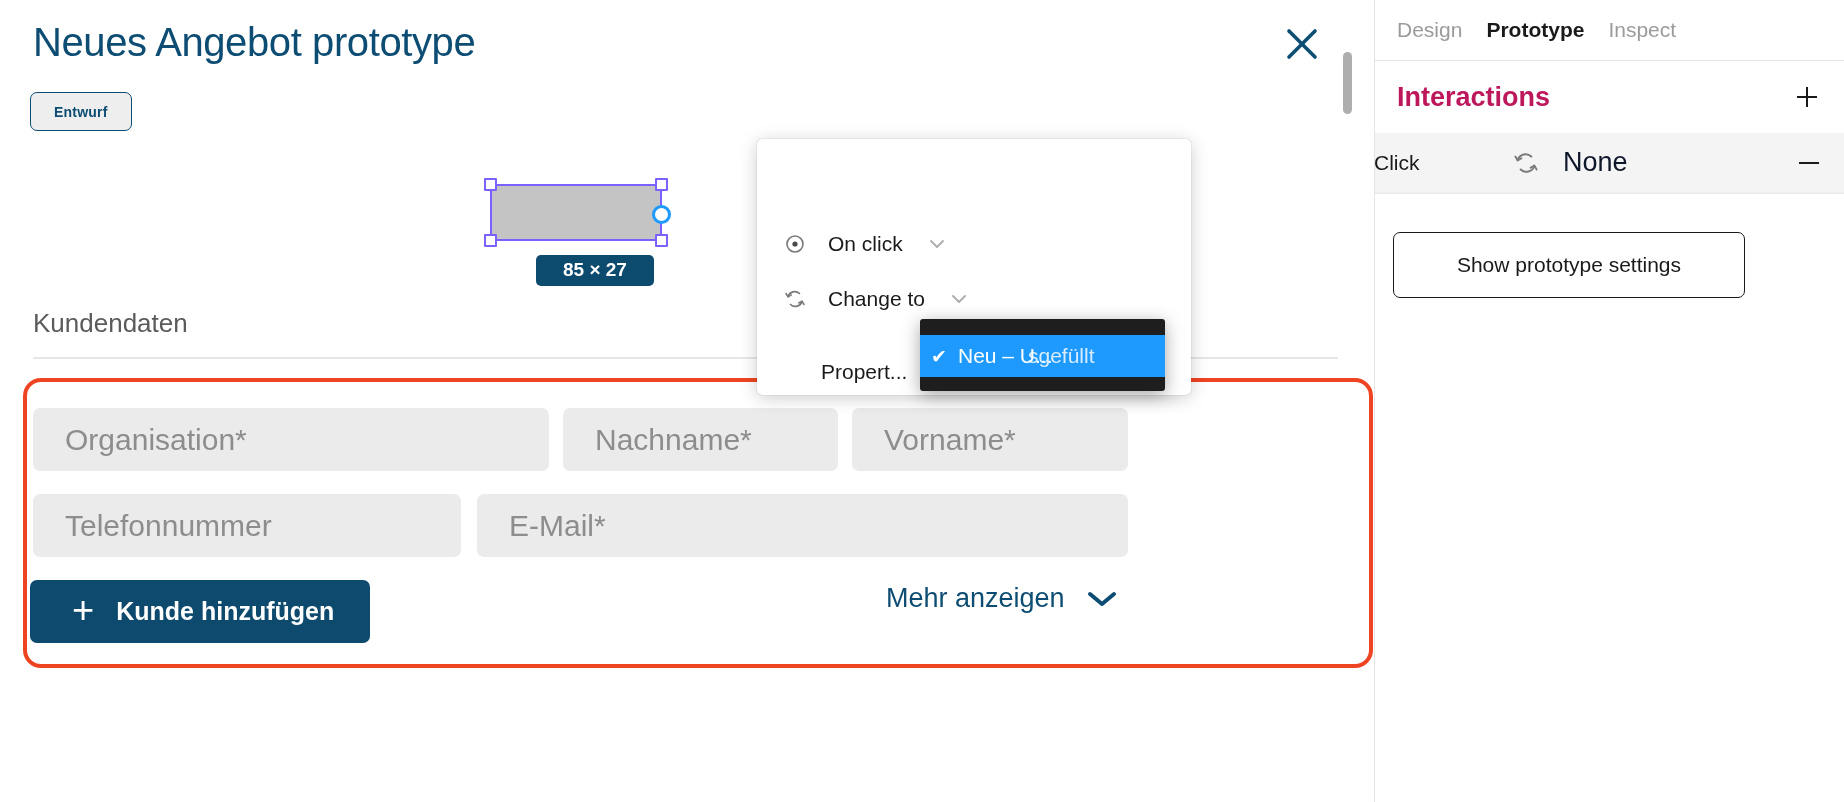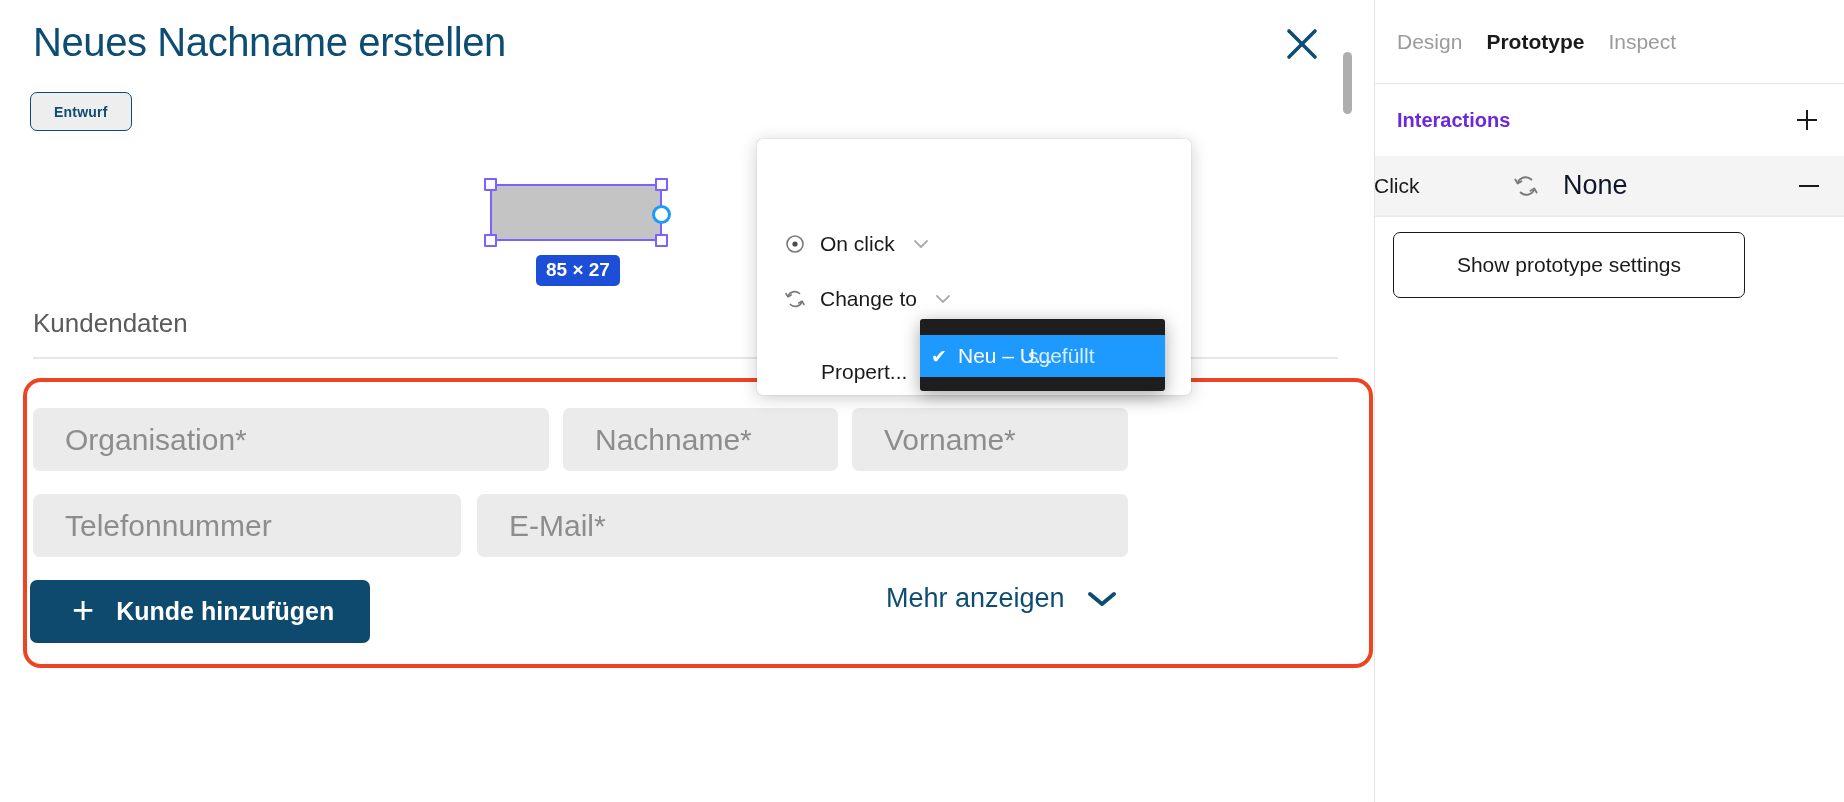--- a/index.html
+++ b/index.html
@@ -67,23 +67,23 @@
   .sel-handle.tr { left: 164px; top: -7px; }
   .sel-handle.bl { left: -7px;  top: 49px; }
   .sel-handle.br { left: 164px; top: 49px; }
   .sel-connector {
     position: absolute; left: 161px; top: 20px;
     width: 19px; height: 19px; border-radius: 50%;
     background: #ffffff; border: 3.5px solid #1e9afe;
   }
   .sel-size {
     position: absolute; left: 45px; top: 70px;
-    background: #1d4ed8; color: #ffffff;
+    background: #0c4a6e; color: #ffffff;
     font-size: 19px; font-weight: 700;
-    padding: 4px 10px 5px; border-radius: 5px;
+    padding: 4px 27px 5px; border-radius: 5px;
     white-space: nowrap;
   }
 
   
   .section-title {
     position: absolute; left: 33px; top: 308px;
     font-size: 26px; color: #5b5b5b; font-weight: 400;
   }
   .section-rule {
     position: absolute; left: 33px; top: 357px;
@@ -152,21 +152,21 @@
   .ip-title {
     margin-left: 27px; font-size: 20px; font-weight: 700; color: #1a1a1a;
   }
   .ip-close {
     position: absolute; right: 16px; top: 16px;
     width: 30px; height: 30px;
     display: flex; align-items: center; justify-content: center;
     cursor: pointer;
   }
   .ip-row {
-    position: absolute; display: flex; align-items: center; gap: 14px;
+    position: absolute; display: flex; align-items: center; gap: 22px;
     font-size: 21px; color: #1a1a1a;
   }
   .ip-row.r1 { left: 27px; top: 93px; }
   .ip-row.r2 { left: 27px; top: 148px; }
   .ip-row.r3 { left: 64px; top: 200px; margin-top: 21px; }
   .ip-row .ico { width: 22px; height: 22px; display: flex; align-items: center; justify-content: center; }
   .ip-row .chev { margin-left: 4px; opacity: 0.55; }
 
   
   #value-dropdown {
@@ -195,36 +195,36 @@
 
   
   #right-panel {
     position: absolute; left: 1374px; top: 0;
     width: 470px; height: 802px;
     background: #ffffff;
     border-left: 1px solid #e5e5e5;
     font-family: "Liberation Sans", sans-serif;
   }
   .rp-tabs {
-    position: relative; height: 84px;
+    position: relative; height: 61px;
     border-bottom: 1px solid #e5e5e5;
     display: flex; align-items: center; gap: 24px;
     padding-left: 22px;
   }
   .rp-tab {
     font-size: 21px; color: #9b9b9b; cursor: pointer;
   }
   .rp-tab.active { color: #1a1a1a; font-weight: 700; }
 
   .rp-section-head {
     position: relative; height: 72px;
     display: flex; align-items: center;
     padding: 0 22px;
   }
-  .rp-section-title { font-size: 20px; font-weight: 700; color: #6d28d9; }
+  .rp-section-title { font-size: 27px; font-weight: 700; color: #be185d; }
   .rp-add {
     position: absolute; right: 20px; top: 50%; transform: translateY(-50%);
     width: 34px; height: 34px;
     display: flex; align-items: center; justify-content: center;
     cursor: pointer;
   }
 
   .rp-interaction-row {
     position: relative; height: 60px;
     background: #f4f4f4;
@@ -250,21 +250,21 @@
     cursor: pointer;
   }
 </style>
 </head>
 <body>
 
 <div id="root">
 
   <div id="canvas">
 
-    <div class="modal-title">Neues Nachname erstellen</div>
+    <div class="modal-title">Neues Angebot prototype</div>
 
     <div class="modal-close">
       <svg width="34" height="34" viewBox="0 0 34 34">
         <line x1="4" y1="4" x2="30" y2="30" stroke="#0d4d73" stroke-width="3.6" stroke-linecap="round"></line>
         <line x1="30" y1="4" x2="4" y2="30" stroke="#0d4d73" stroke-width="3.6" stroke-linecap="round"></line>
       </svg>
     </div>
 
     <div class="status-badge">Entwurf</div>
 

